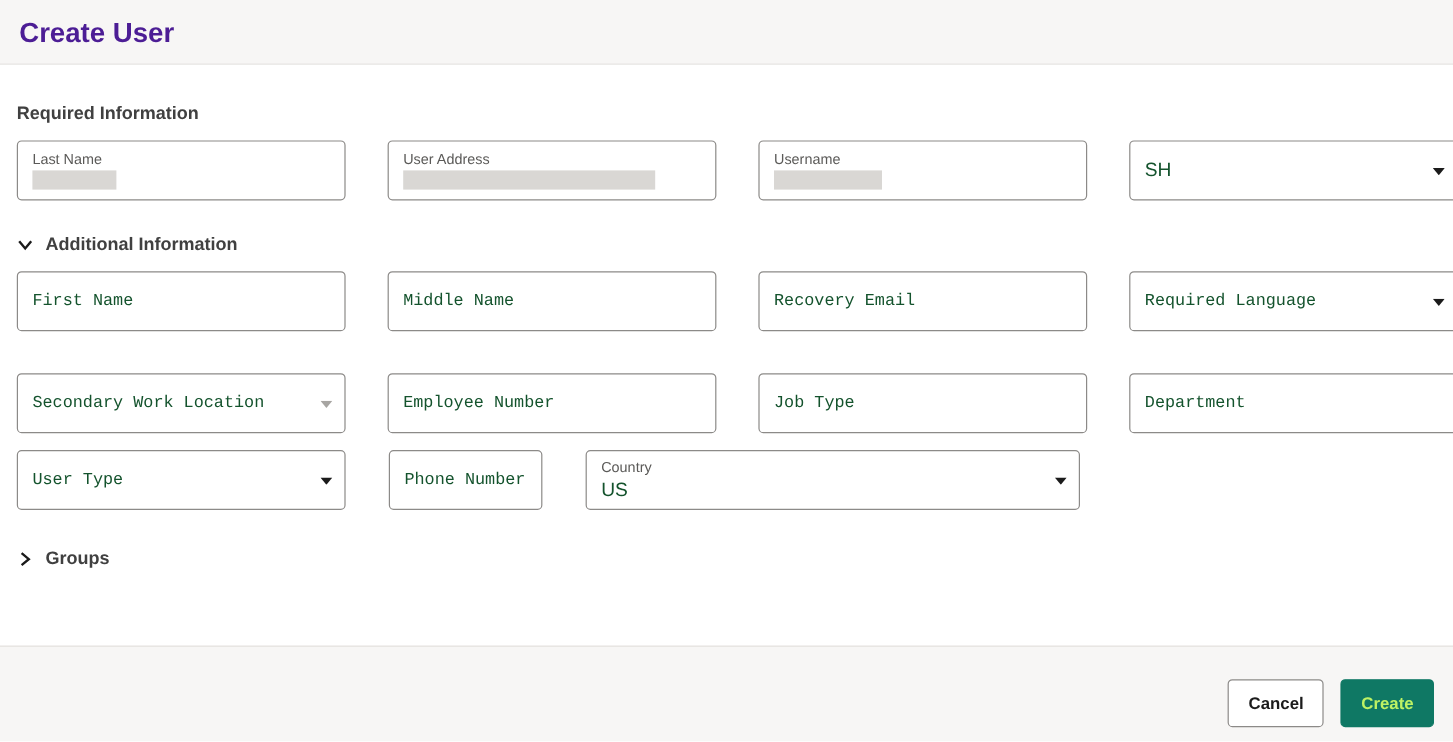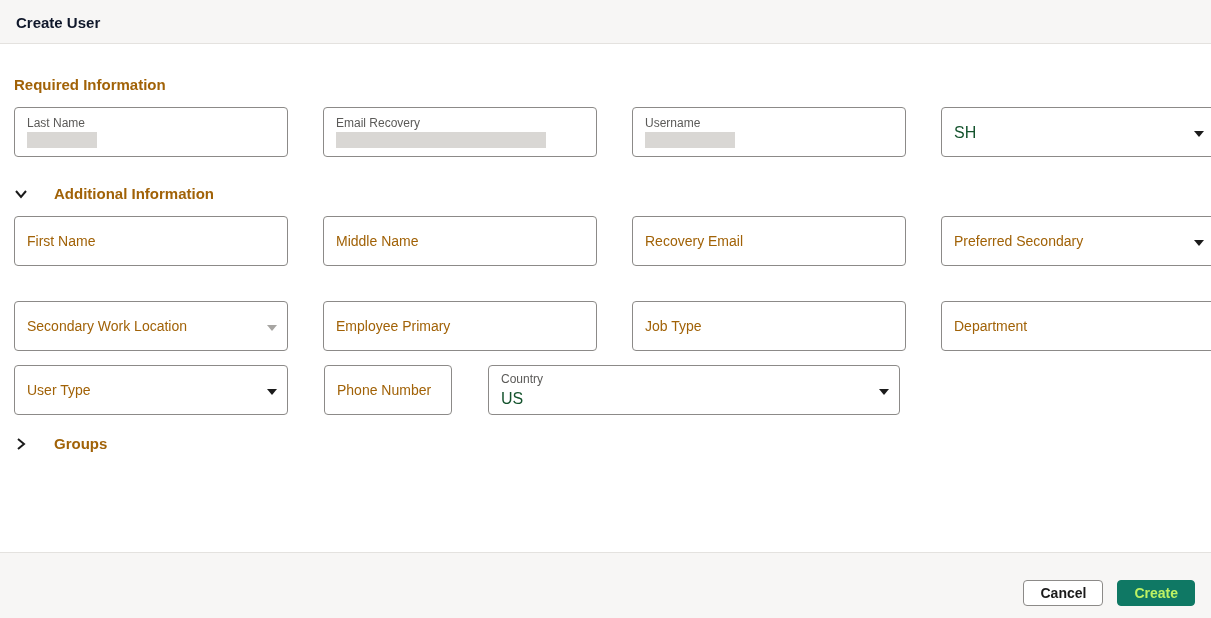--- a/index.html
+++ b/index.html
@@ -4,27 +4,27 @@
 <style>
   * { box-sizing: border-box; }
   html, body { margin: 0; padding: 0; font-family: -apple-system, BlinkMacSystemFont, "Segoe UI", Helvetica, Arial, sans-serif; color: #1b1b1b; }
   .page { width: 1211px; min-height: 618px; background: #fff; position: relative; }
   .header {
     background: #f7f6f5;
     border-bottom: 1px solid #e4e2df;
     padding: 14px 16px 12px;
   }
   .header h1 {
-    margin: 0; font-size: 15px; font-weight: 700; color: #0f172a;
+    margin: 0; font-size: 23px; font-weight: 700; color: #4c1d95;
   }
 
   .body { padding: 20px 14px 90px; background: #fff; }
 
-  .section-title { font-size: 15px; font-weight: 700; margin: 12px 0 14px; color: #a16207; }
-  .section-title.with-caret { display: flex; align-items: center; gap: 26px; margin-top: 28px; cursor: pointer; }
+  .section-title { font-size: 15px; font-weight: 700; margin: 12px 0 14px; color: #404040; }
+  .section-title.with-caret { display: flex; align-items: center; gap: 10px; margin-top: 28px; cursor: pointer; }
   .caret-icon { width: 14px; height: 14px; flex: 0 0 auto; display: flex; align-items: center; justify-content: center; }
   .caret-icon svg { width: 12px; height: 12px; }
 
   .grid-4 {
     display: grid;
     grid-template-columns: repeat(4, 274px);
     column-gap: 26px;
     row-gap: 14px;
     align-items: stretch;
     gap: 35px;
@@ -51,22 +51,23 @@
     position: relative;
   }
   .field.single-label { justify-content: center; }
   .field-label {
     font-size: 12px;
     color: #5b5a58;
     line-height: 1.2;
   }
   .field-label-big {
     font-size: 14px;
-    color: #a16207;
+    color: #14532d;
     line-height: 1.2;
+    font-family: Liberation Mono, monospace;
   }
   .field-value {
     font-size: 16px;
     color: #14532d;
     line-height: 1.2;
     margin-top: 2px;
   }
   .redacted {
     display: inline-block;
     background: #d9d7d4;
@@ -93,21 +94,21 @@
     left: 0; right: 0; bottom: 0;
     border-top: 1px solid #e4e2df;
     background: #f7f6f5;
     padding: 12px 16px;
     display: flex;
     justify-content: flex-end;
     gap: 14px;
   }
   .btn {
     border-radius: 4px;
-    height: 26px;
+    height: 40px;
     padding: 0 16px;
     font-size: 14px;
     font-weight: 600;
     display: inline-flex;
     align-items: center;
     justify-content: center;
     cursor: pointer;
     border: 1px solid transparent;
     margin-top: 15px;
   }
@@ -136,21 +137,21 @@
     <div class="section-title">Required Information</div>
 
     <div class="grid-4">
 
       <div class="field">
         <span class="field-label">Last Name</span>
         <span class="redacted w70"></span>
       </div>
 
       <div class="field">
-        <span class="field-label">Email Recovery</span>
+        <span class="field-label">User Address</span>
         <span class="redacted w210"></span>
       </div>
 
       <div class="field">
         <span class="field-label">Username</span>
         <span class="redacted w90"></span>
       </div>
 
       <div class="field">
         <span class="field-value">SH</span>
@@ -180,39 +181,39 @@
 
       <div class="field single-label">
         <span class="field-label-big">Middle Name</span>
       </div>
 
       <div class="field single-label">
         <span class="field-label-big">Recovery Email</span>
       </div>
 
       <div class="field single-label">
-        <span class="field-label-big">Preferred Secondary</span>
+        <span class="field-label-big">Required Language</span>
         <span class="dropdown-arrow black">
           <svg viewBox="0 0 10 6">
               <path d="M0 0 L5 6 L10 0 Z"></path>
             </svg>
         </span>
       </div>
 
       <div class="field single-label">
         <span class="field-label-big">Secondary Work Location</span>
         <span class="dropdown-arrow grey">
           <svg viewBox="0 0 10 6">
               <path d="M0 0 L5 6 L10 0 Z"></path>
             </svg>
         </span>
       </div>
 
       <div class="field single-label">
-        <span class="field-label-big">Employee Primary</span>
+        <span class="field-label-big">Employee Number</span>
       </div>
 
       <div class="field single-label">
         <span class="field-label-big">Job Type</span>
       </div>
 
       <div class="field single-label">
         <span class="field-label-big">Department</span>
       </div>
 
@@ -238,21 +239,21 @@
         <span class="field-value">US</span>
         <span class="dropdown-arrow black">
           <svg viewBox="0 0 10 6">
               <path d="M0 0 L5 6 L10 0 Z"></path>
             </svg>
         </span>
       </div>
 
     </div>
 
-    <div class="section-title with-caret" style="margin-top:20px;">
+    <div class="section-title with-caret" style="margin-top:32px;">
       <span class="caret-icon">
         <svg viewBox="0 0 12 12">
             <path d="M3 1 L9 6 L3 11" fill="none" stroke="#1b1b1b" stroke-width="2"></path>
           </svg>
       </span>
       <span>Groups</span>
     </div>
 
   </div>
 

